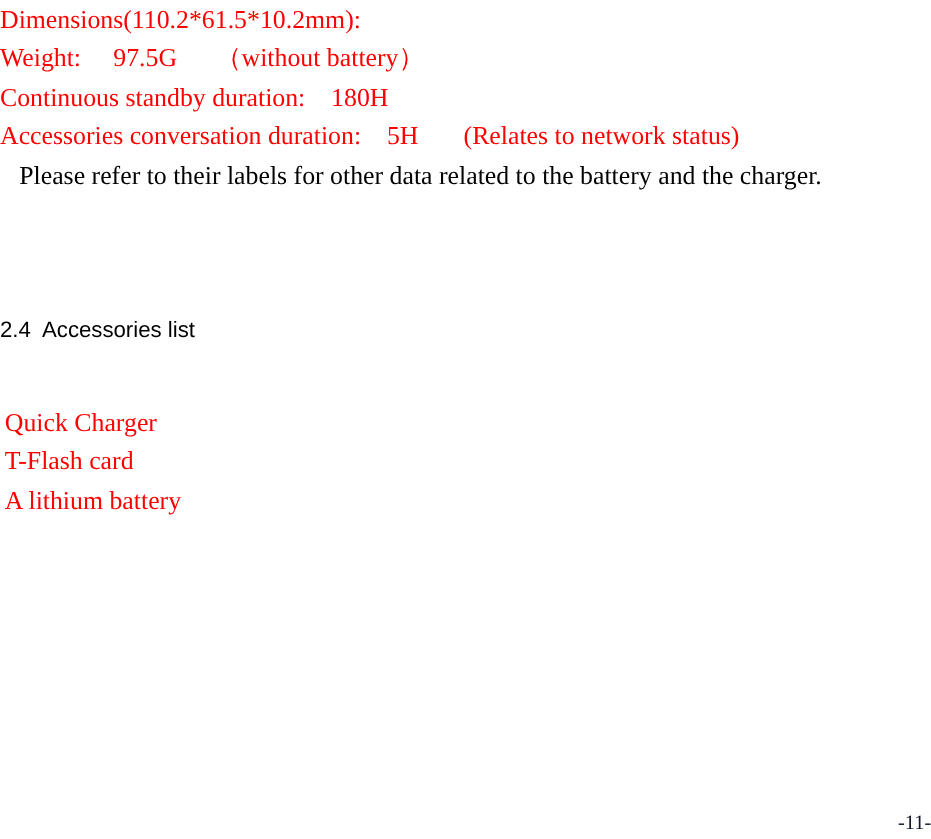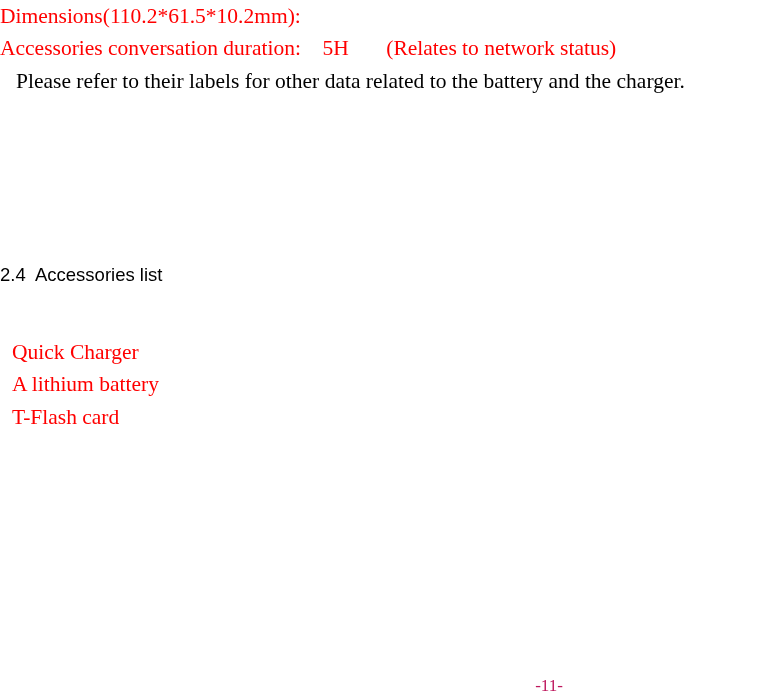--- a/index.html
+++ b/index.html
@@ -53,61 +53,63 @@
     font-size: 18.5px;
     font-weight: normal;
     color: #000000;
     white-space: pre;
     line-height: 26px;
   }
 
   .accessories {
     position: absolute;
     top: 336px;
-    left: 12px;
+    left: 4px;
     width: 724px;
   }
 
   .accessories .line {
     font-size: 21.5px;
     line-height: 32.3px;
     height: 32.3px;
   }
 
   .page-number {
     position: absolute;
     top: 676px;
     left: 0;
     width: 776px;
-    text-align: center;
+    text-align: right;
     font-family: "Liberation Serif", "DejaVu Serif", serif;
     font-size: 17px;
-    color: #be185d;
+    color: #0f172a;
     line-height: 20px;
     white-space: pre;
   }
   .page-number .pn-inner {
     display: inline-block;
     margin-left: 322px;
   }
 </style>
 </head>
 <body>
 
 <div class="page">
 
   <div class="spec-block">
     <div class="line">Dimensions(110.2*61.5*10.2mm):</div>
+    <div class="line">Weight:     97.5G      （without battery）</div>
+    <div class="line">Continuous standby duration:    180H</div>
     <div class="line">Accessories conversation duration:    5H       (Relates to network status)</div>
     <div class="line black">Please refer to their labels for other data related to the battery and the charger.</div>
   </div>
 
   <div class="heading">2.4  Accessories list</div>
 
   <div class="accessories">
     <div class="line">Quick Charger</div>
+    <div class="line">T-Flash card</div>
     <div class="line">A lithium battery</div>
-    <div class="line">T-Flash card</div>
   </div>
 
   <div class="page-number"><span class="pn-inner">-11-</span></div>
 
 </div>
 
 </body></html>

